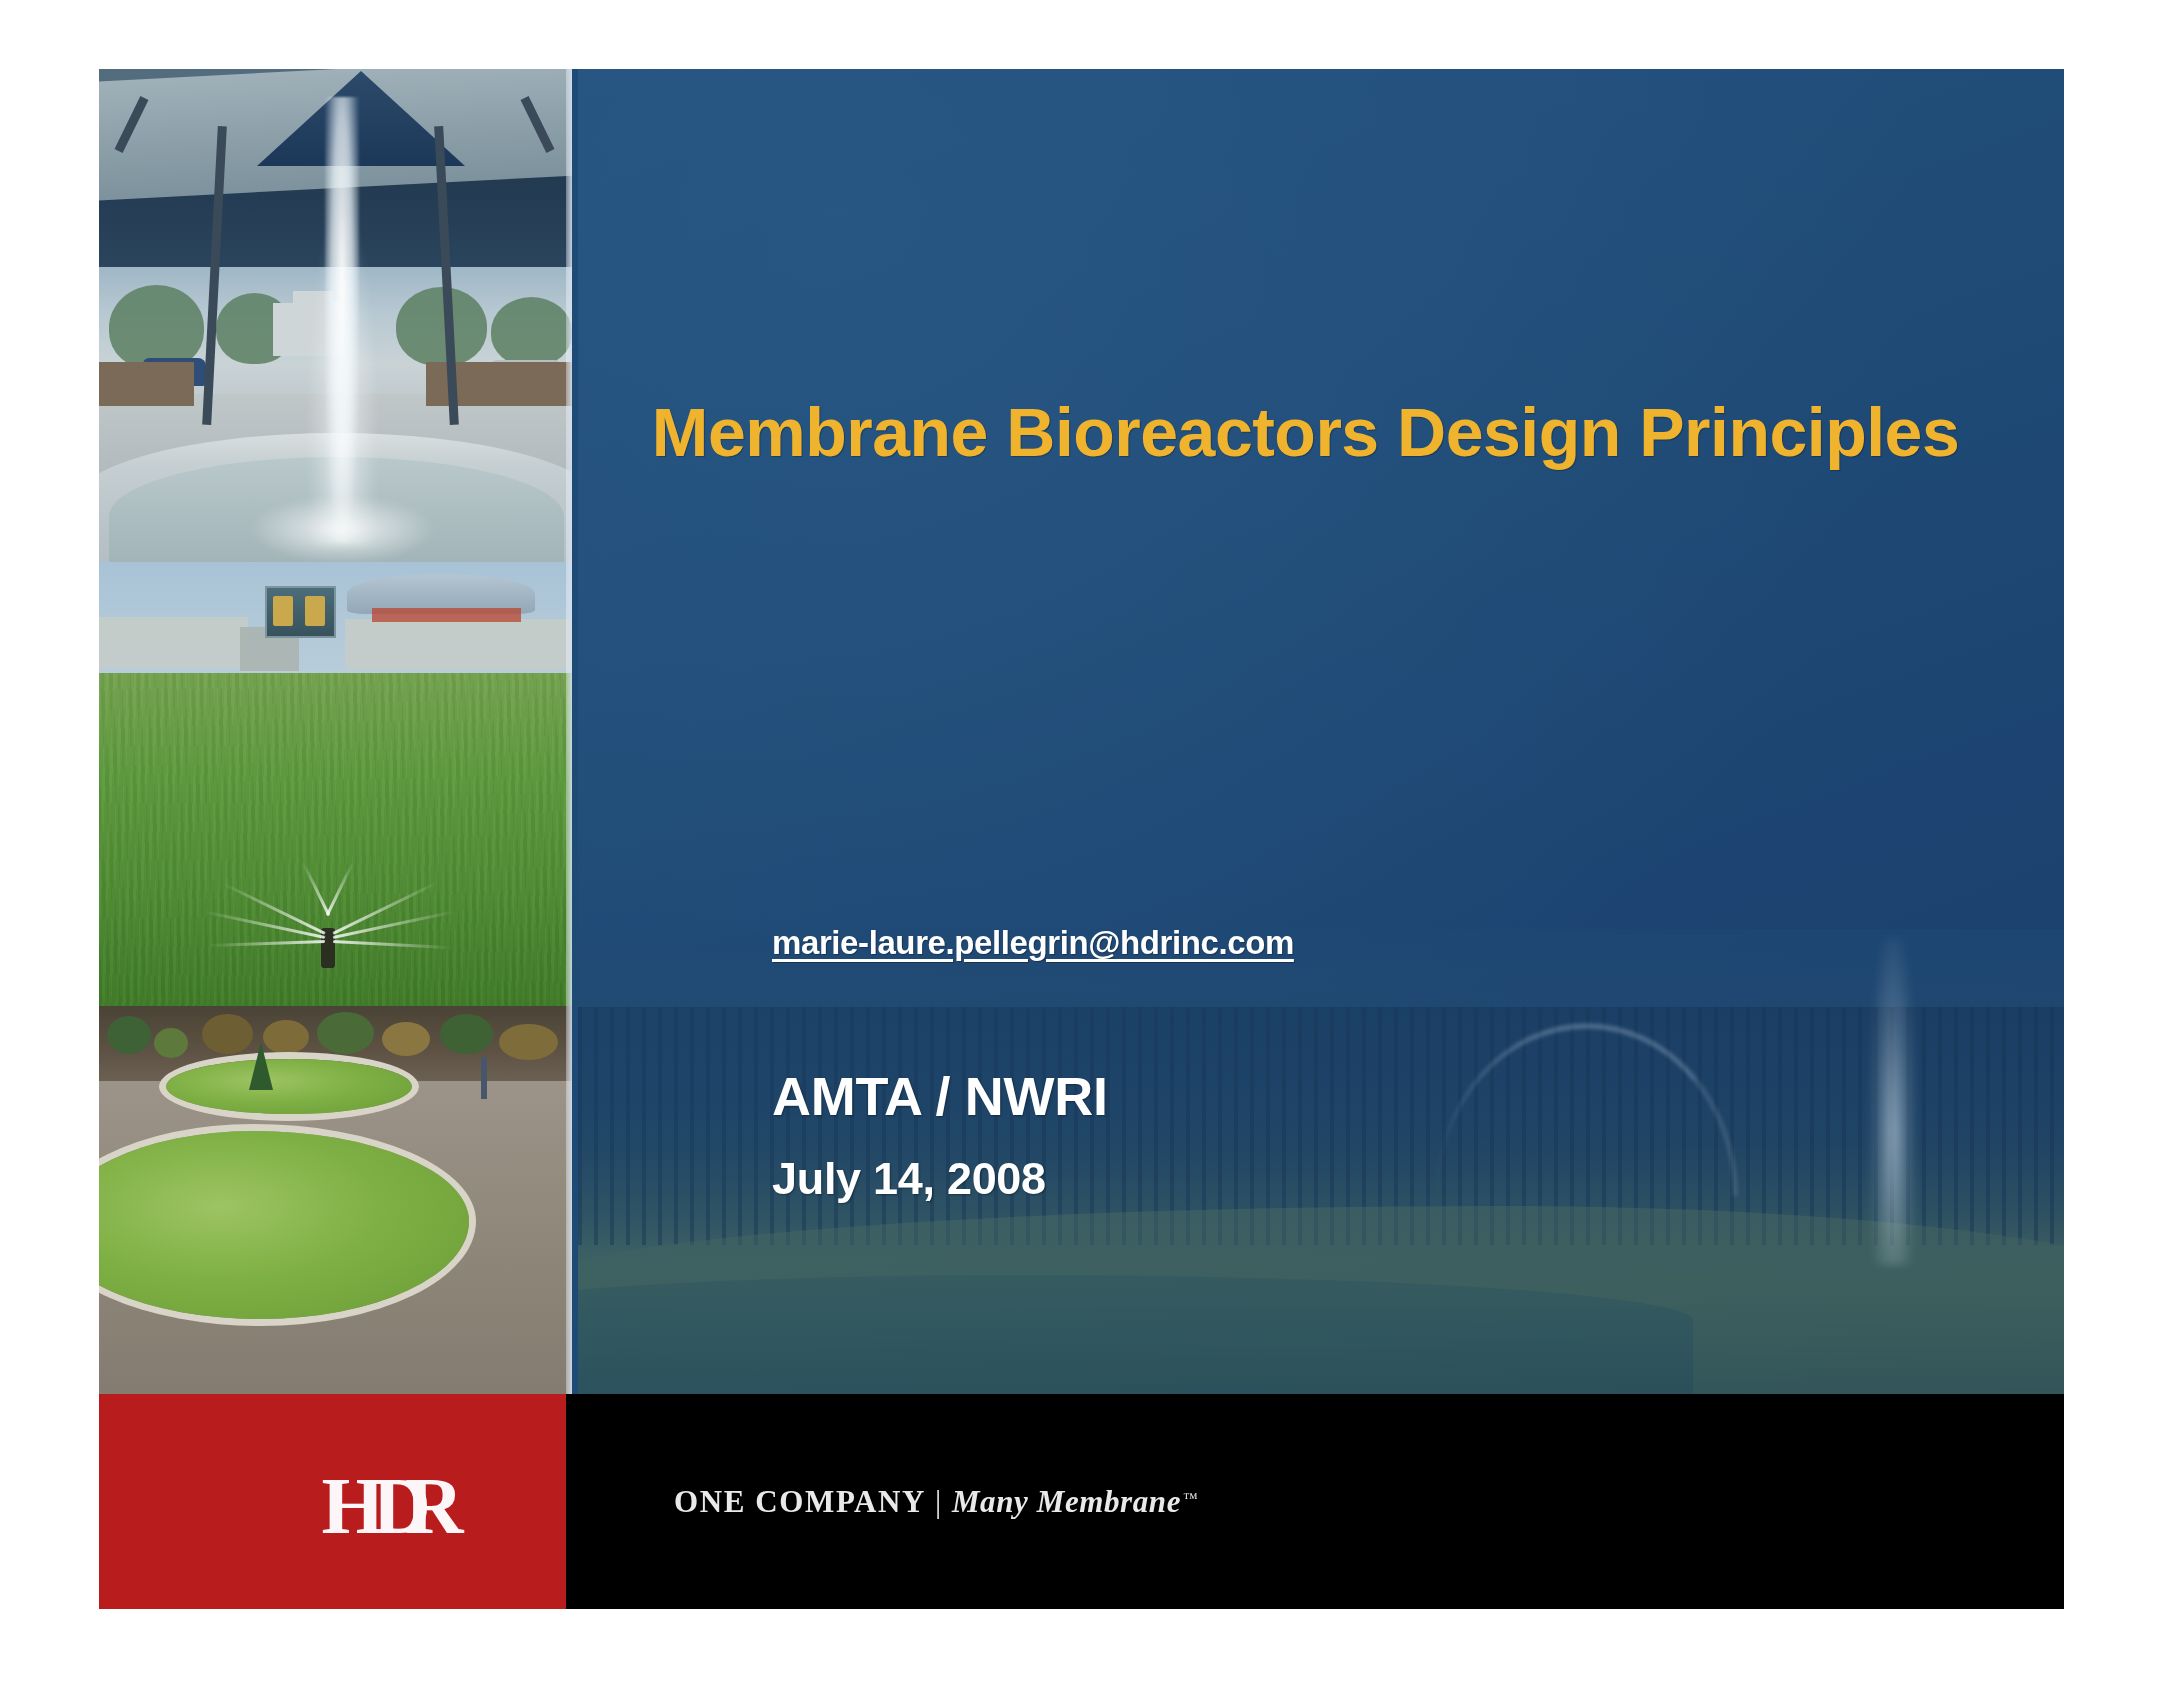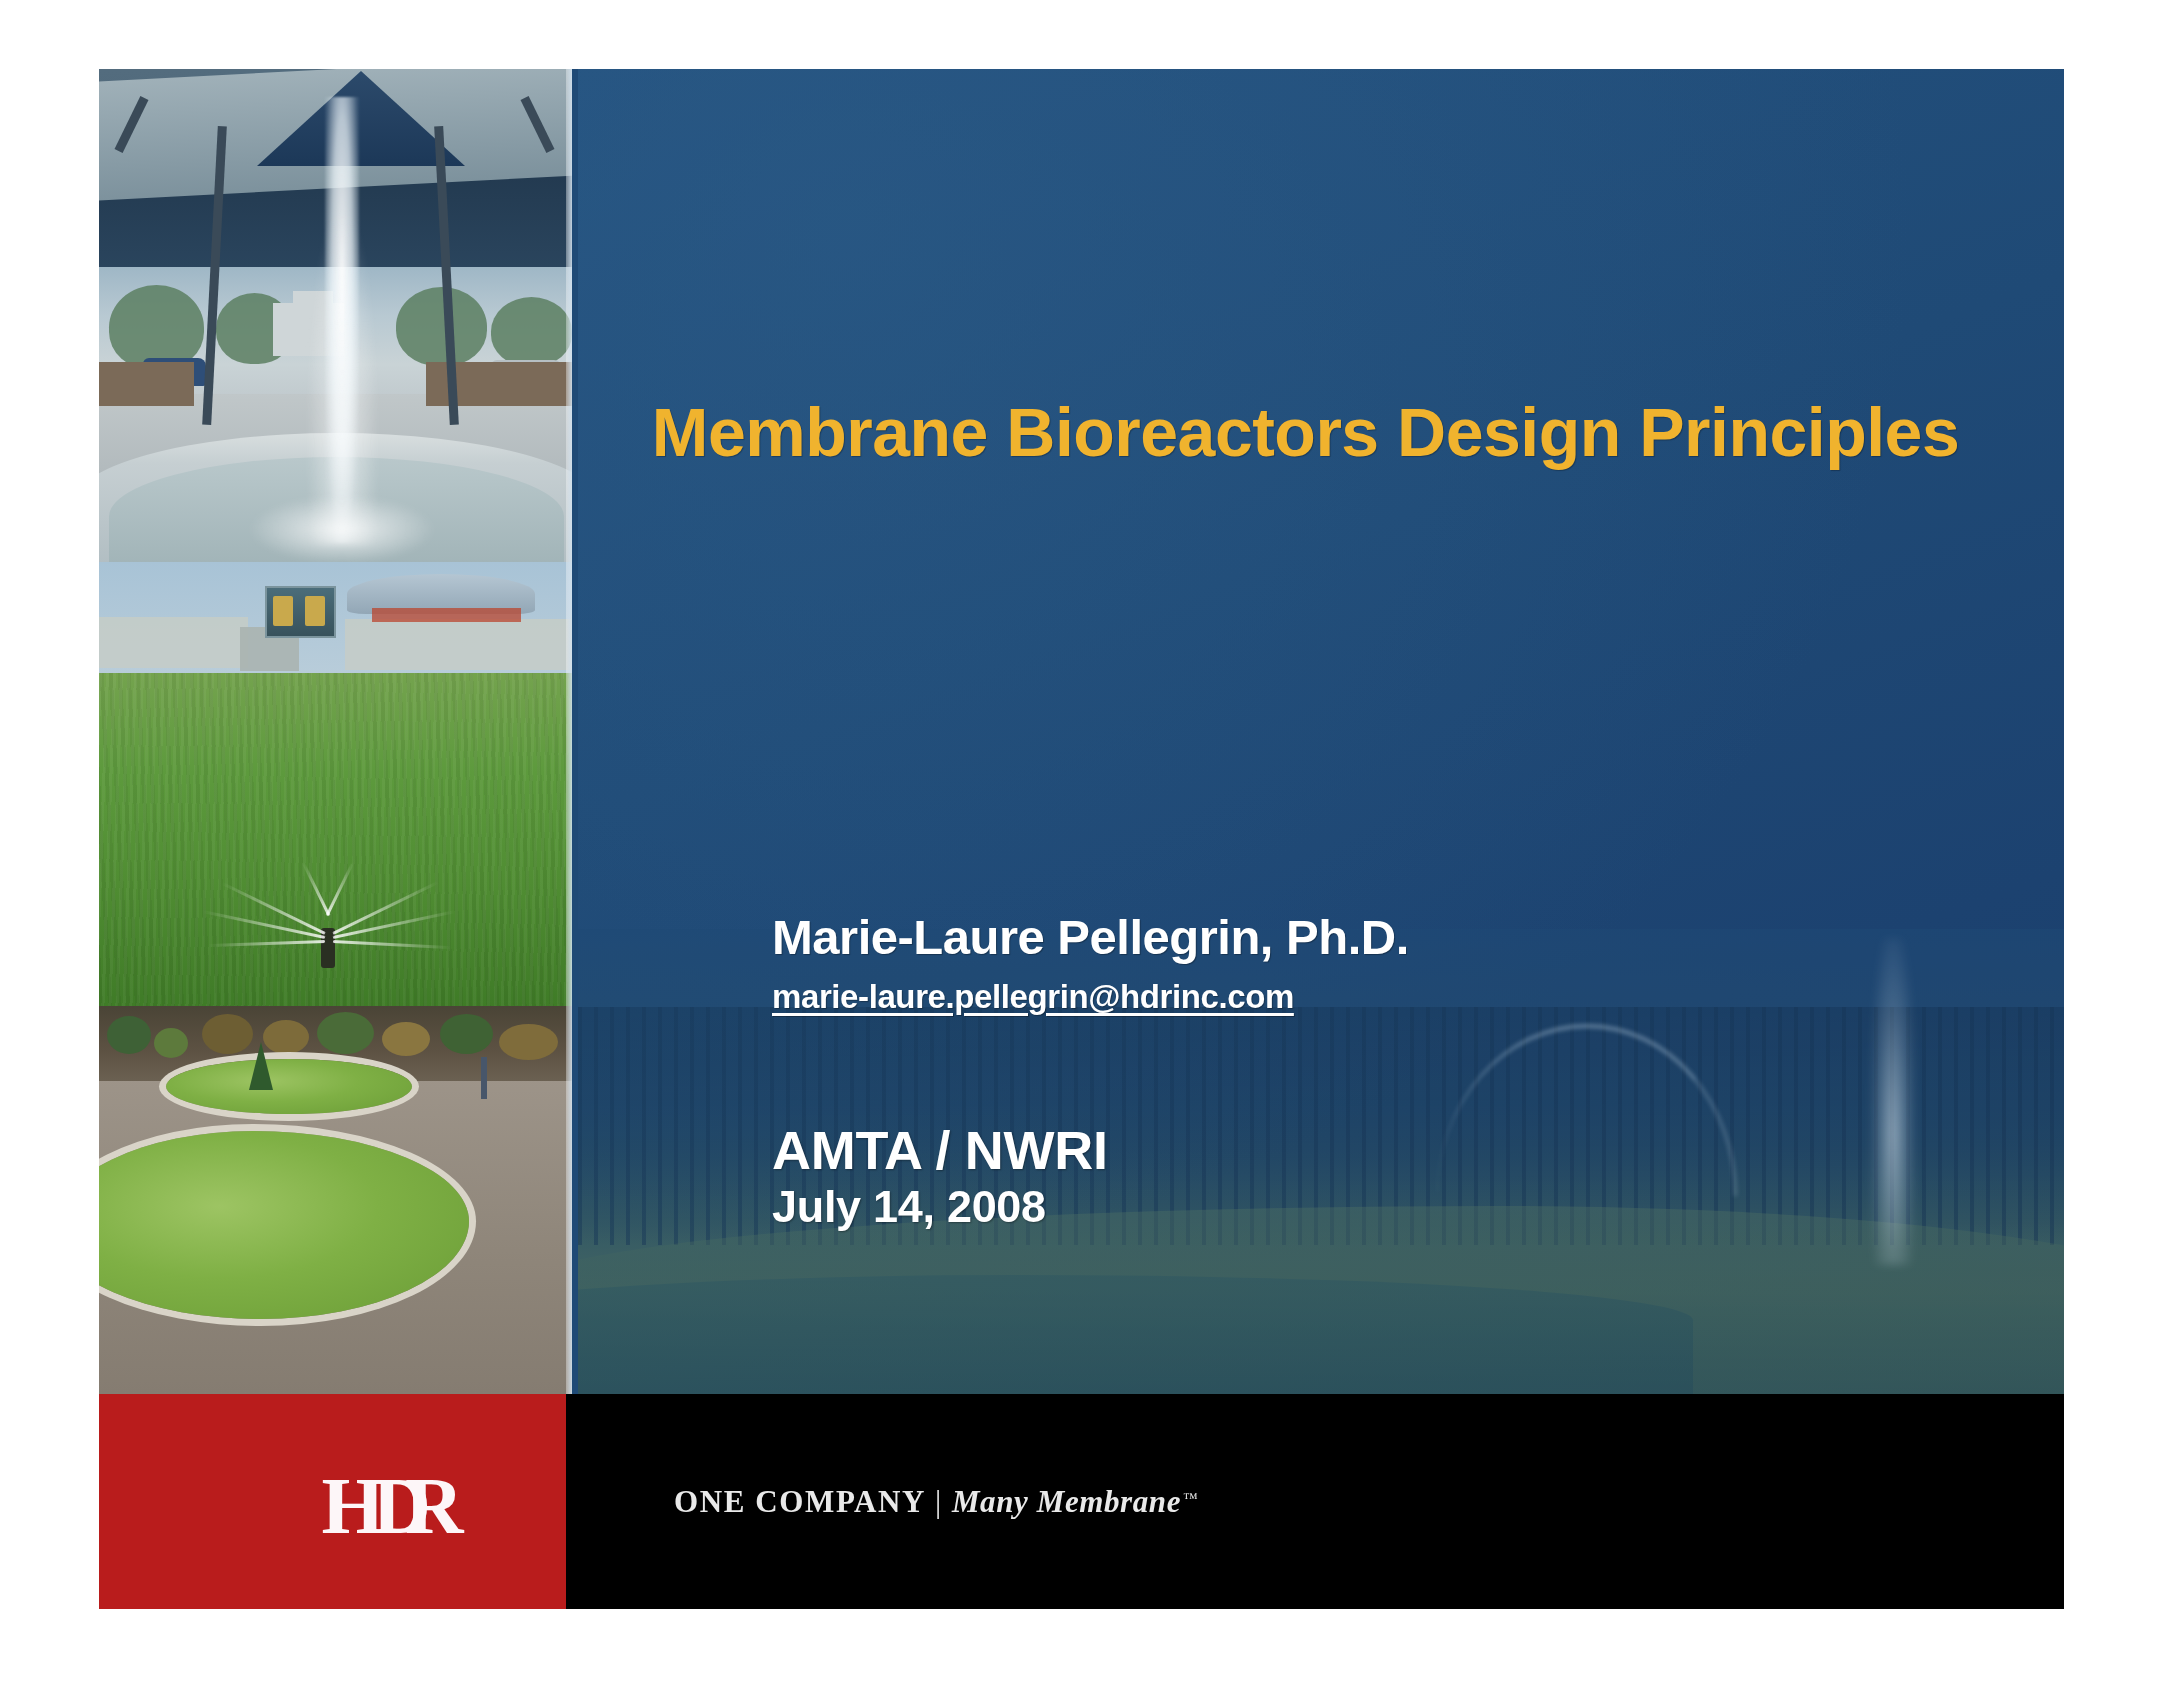--- a/index.html
+++ b/index.html
@@ -241,20 +241,21 @@
     font-size: 54px;
     font-weight: bold;
     margin-top: 103px;
     letter-spacing: -0.3px;
     text-shadow: 1px 1px 2px rgba(0,0,0,.35);
   }
   .event-date {
     color: #ffffff;
     font-size: 45px;
     font-weight: bold;
+    margin-top: 26px;
     letter-spacing: -0.3px;
     text-shadow: 1px 1px 2px rgba(0,0,0,.35);
   }
 
   
   .footer-bar {
     position: absolute;
     left: 467px;
     top: 1325px;
     right: 0;
@@ -379,21 +380,20 @@
       <div class="bg-hill2"></div>
     </div>
     <div class="bg-arc"></div>
     <div class="bg-spray"></div>
 
     <div class="title-block">
       <div class="slide-title">Membrane Bioreactors Design Principles</div>
     </div>
 
     <div class="info-block">
-      <div class="author-name">Marie-Laure Pellegrin, Ph.D.</div>
       <a class="author-email" href="#" style="color:#ffffff;">marie-laure.pellegrin@hdrinc.com</a>
       <div class="event-name">AMTA / NWRI</div>
       <div class="event-date">July 14, 2008</div>
     </div>
   </div>
 
   <div class="footer-divider"></div>
   <div class="footer-bar">
     <div class="tagline">
       <span class="one-company">ONE COMPANY</span>

